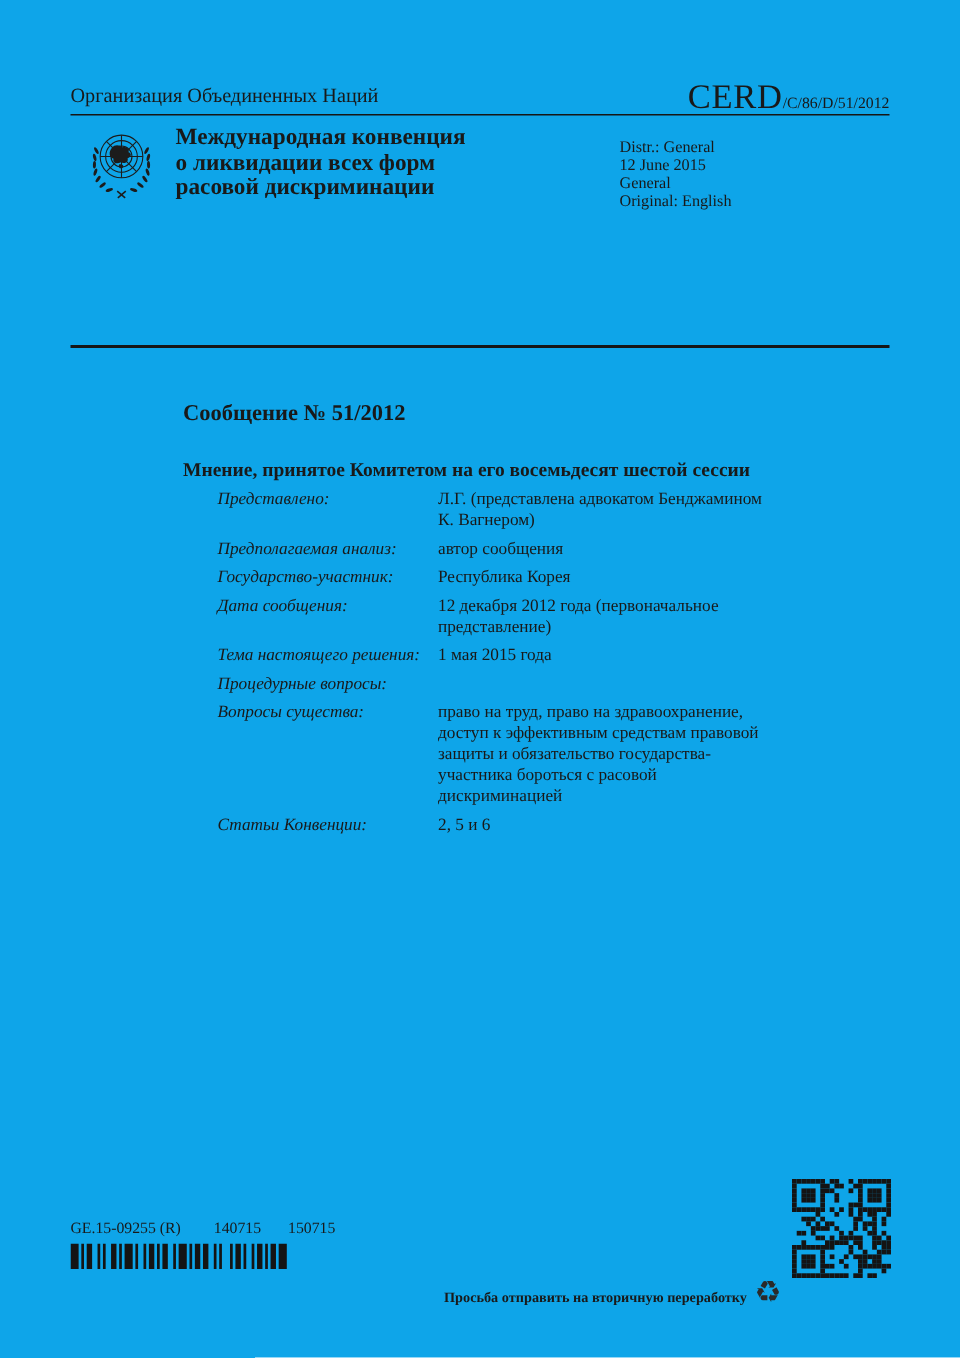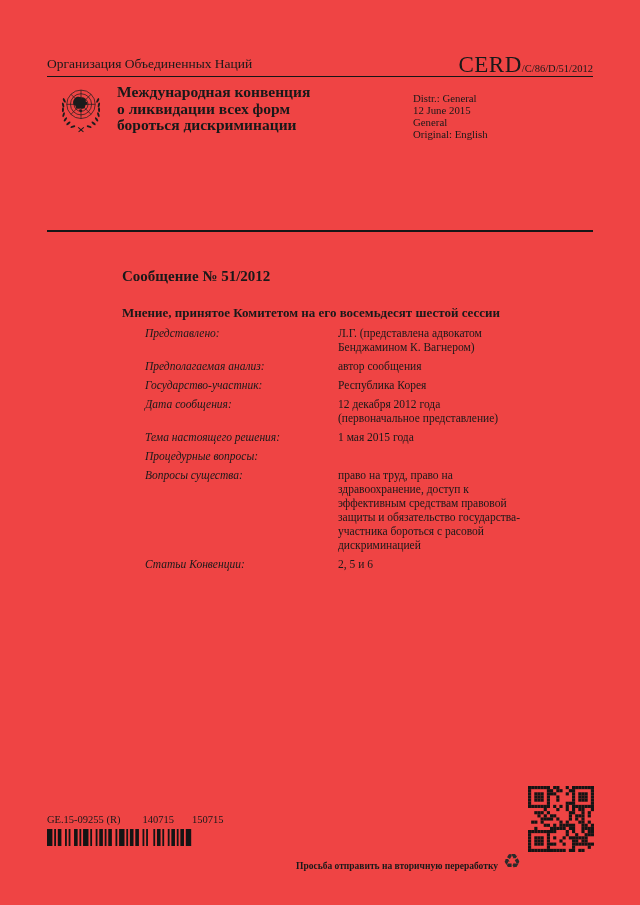--- a/index.html
+++ b/index.html
@@ -1,17 +1,17 @@
 <!DOCTYPE html>
 <html><head>
 <meta charset="utf-8">
 <style>
   html,body{margin:0;padding:0;background:#ffffff;}
   .page{
-    position:relative;width:640px;height:905px;background:#ef4444;
+    position:relative;width:640px;height:905px;background:#0ea5e9;
     color:#191919;font-family:"Liberation Serif","DejaVu Serif",serif;
     overflow:hidden;
   }
   
   .header{
     position:absolute;left:47px;right:47px;top:50px;height:26px;
     border-bottom:1.5px solid #161616;
     display:flex;justify-content:space-between;align-items:flex-end;
   }
   .org-name{font-size:13.5px;padding-bottom:4px;}
@@ -32,21 +32,21 @@
   .rule2{position:absolute;left:47px;right:47px;top:230px;border-top:2px solid #161616;}
   .committee{position:absolute;left:47px;top:238px;font-size:13px;font-weight:bold;}
   .comm-no{position:absolute;left:122px;top:268px;font-size:15px;font-weight:bold;}
   .opinion{position:absolute;left:122px;top:305px;font-size:13px;font-weight:bold;}
   
   .info-table{
     position:absolute;left:145px;top:326px;width:380px;
     display:flex;flex-direction:column;gap:5px;
     font-size:11.5px;line-height:14px;
   }
-  .info-row{display:flex;gap:46px;}
+  .info-row{display:flex;}
   .info-label{width:147px;flex:0 0 147px;font-style:italic;}
   .info-value{width:220px;}
   
   .ge-line{position:absolute;left:47px;top:814px;font-size:10.5px;white-space:nowrap;}
   .ge-code-1{margin-left:22px;}
   .ge-code-2{margin-left:18px;}
   .barcode{position:absolute;left:47px;top:829px;}
   .recycle-line{
     position:absolute;left:296px;top:826px;height:24px;
     display:flex;align-items:center;
@@ -105,21 +105,21 @@
       <g stroke="#1c1c1c" stroke-width="1.3" fill="none">
         <line x1="29" y1="59" x2="35.5" y2="53.5"></line>
         <line x1="35" y1="59" x2="28.5" y2="53.5"></line>
       </g>
     </svg>
   </div>
 
   <div class="conv-title">
     <div>Международная конвенция</div>
     <div>о ликвидации всех форм</div>
-    <div>бороться дискриминации</div>
+    <div>расовой дискриминации</div>
   </div>
 
   <div class="distr-block">
     <div>Distr.: General</div>
     <div>12 June 2015</div>
     <div>General</div>
     <div>Original: English</div>
   </div>
 
   <div class="rule2"></div>

